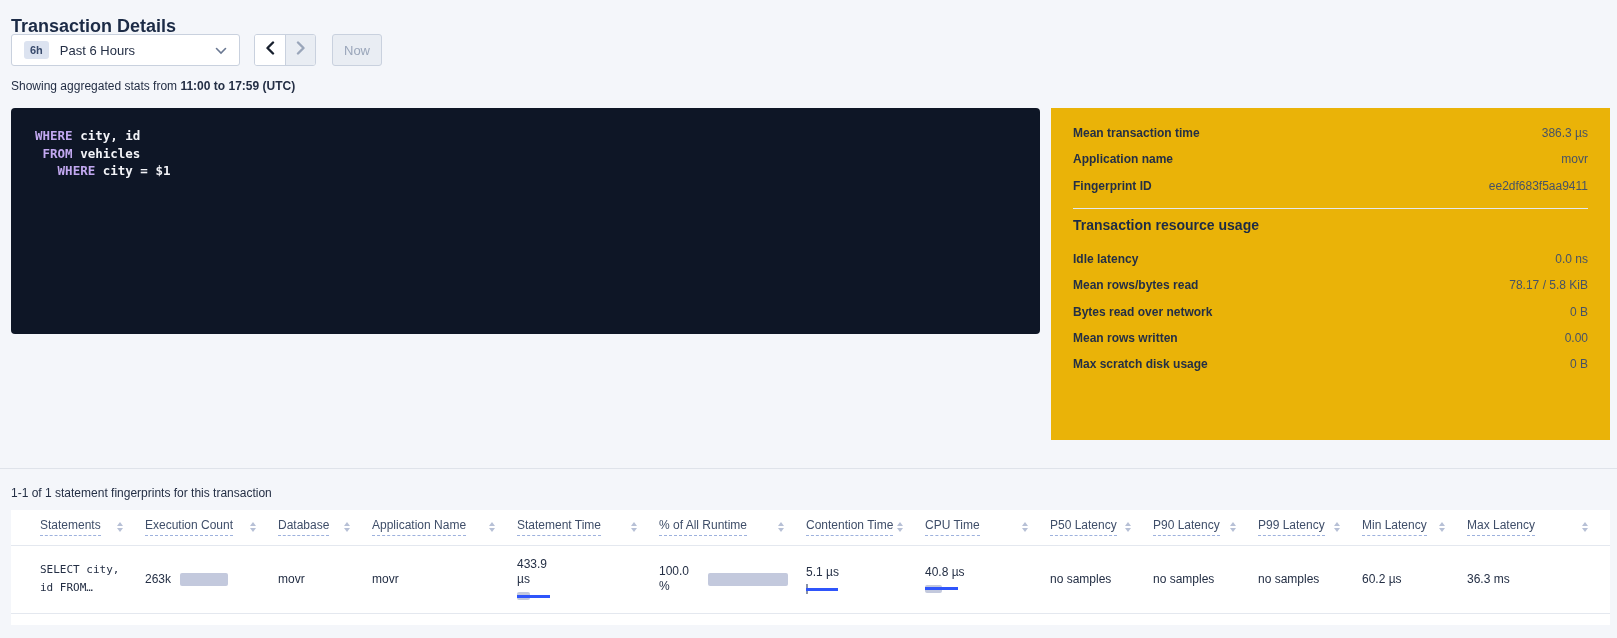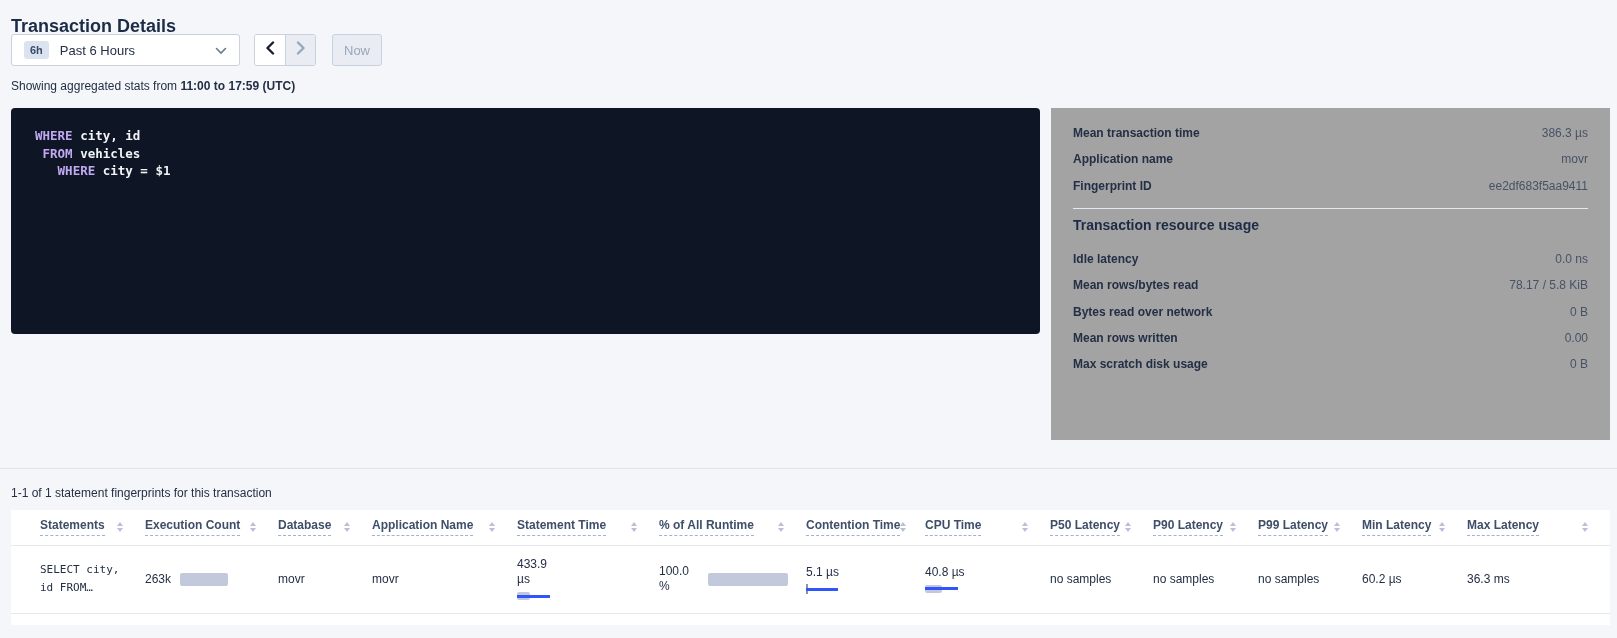--- a/index.html
+++ b/index.html
@@ -30,36 +30,36 @@
   .stats-line b { font-weight:bold; }
   
   .sql-card { position:absolute; left:11px; top:108px; width:1029px; height:226px; background:#0e1626; border-radius:4px; }
   .sql-pre {
     margin:0; padding:19px 0 0 24px; white-space:pre;
     font-family:"DejaVu Sans Mono","Liberation Mono",monospace;
     font-size:12.5px; line-height:17.5px; font-weight:bold; color:#f2f3f7;
   }
   .kw { color:#c2a8f0; }
   
-  .details-card { position:absolute; left:1051px; top:108px; width:559px; height:332px; background:#a3a3a3; padding:12px 22px 0 22px; }
+  .details-card { position:absolute; left:1051px; top:108px; width:559px; height:332px; background:#eab308; padding:12px 22px 0 22px; }
   .d-row { display:flex; justify-content:space-between; align-items:center; height:26.3px; font-size:12px; }
   .d-label { font-weight:bold; color:#242f45; }
   .d-value { color:#475266; text-align:right; }
   .d-divider { border:none; border-top:1px solid #e4e8ef; margin:9px 0 7px 0; }
   .d-heading { font-size:14px; font-weight:bold; color:#1c2b46; margin:8px 0 13px 0; }
   
   .hr-full { position:absolute; left:0; top:468px; width:1617px; border:none; border-top:1px solid #dfe3ea; margin:0; }
   .summary { position:absolute; left:11px; top:486px; font-size:12px; color:#242f45; }
   
   .table-card { position:absolute; left:11px; top:510px; width:1599px; height:115px; background:#fff; overflow:hidden; }
   table { border-collapse:collapse; table-layout:fixed; width:1599px; font-size:12px; color:#242f45; }
   th { height:35px; vertical-align:middle; padding:0; text-align:left; }
   .th-inner { display:flex; align-items:center; justify-content:space-between; padding-right:22px; }
   th:first-child .th-inner { padding-left:29px; }
-  .th-label { font-weight:bold; color:#3f4e69; font-size:12px; border-bottom:1px dashed #9db1dd; padding-bottom:3px; white-space:nowrap; }
+  .th-label { font-weight:normal; color:#3f4e69; font-size:12px; border-bottom:1px dashed #9db1dd; padding-bottom:3px; white-space:nowrap; }
   .sort { display:flex; flex-direction:column; align-items:center; gap:2px; cursor:pointer; }
   .sort::before { content:""; width:0; height:0; border-left:3.5px solid transparent; border-right:3.5px solid transparent; border-bottom:4.5px solid #b7c0d6; }
   .sort::after  { content:""; width:0; height:0; border-left:3.5px solid transparent; border-right:3.5px solid transparent; border-top:4.5px solid #b7c0d6; }
   td { height:68px; vertical-align:middle; padding:0; border-top:1px solid #e4e8ef; border-bottom:1px solid #e4e8ef; }
   .stmt { font-family:"DejaVu Sans Mono","Liberation Mono",monospace; font-size:11px; line-height:18px; color:#242f45; padding-left:29px; white-space:nowrap; }
   .cell-flex { display:flex; align-items:center; gap:9px; }
   .bar-gray { background:#c3c9dd; border-radius:2px; height:13px; }
   .exec-bar { width:48px; }
   .runtime-bar { width:80px; }
   .num-wrap { line-height:15px; }

